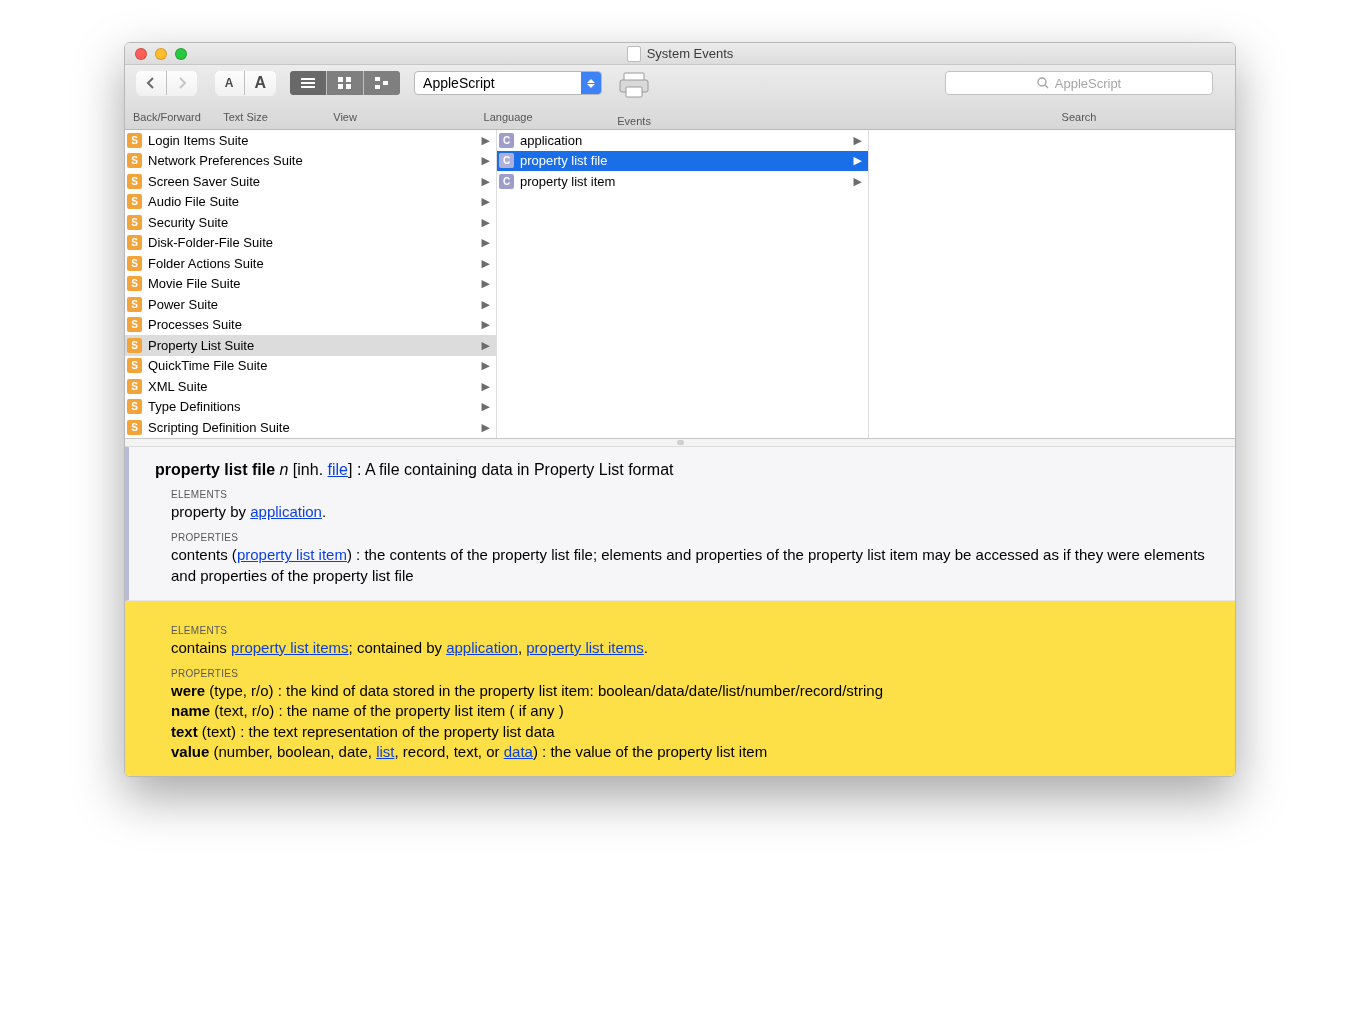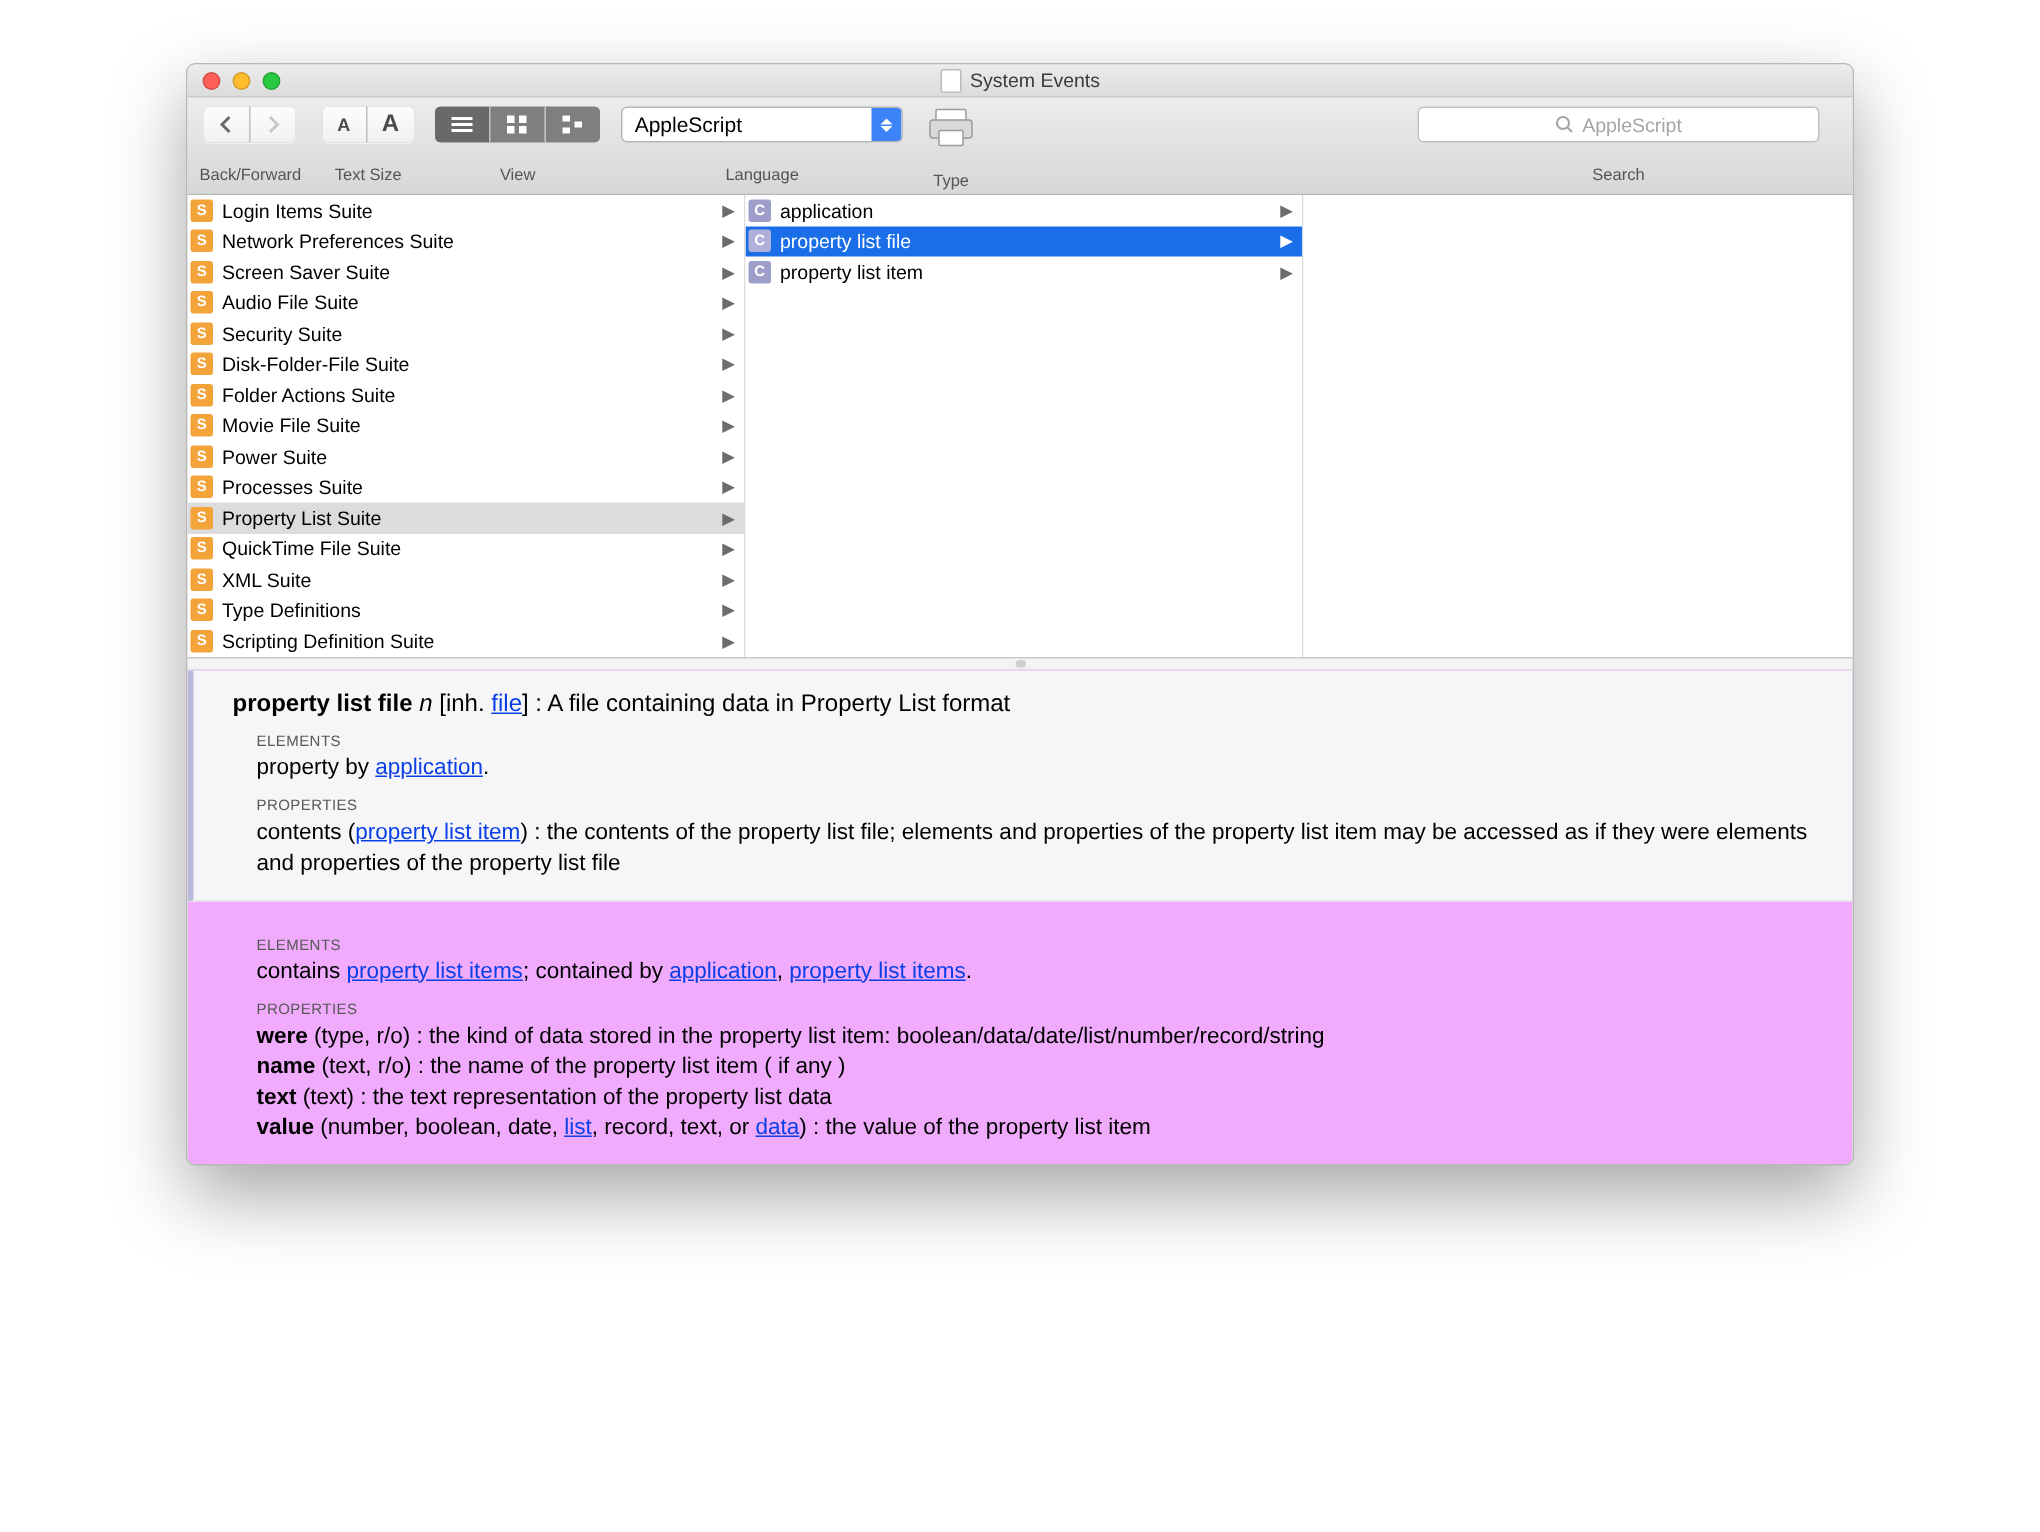--- a/index.html
+++ b/index.html
@@ -175,21 +175,21 @@
   .split-handle {
     height: 8px; background: #f3f3f3; border-bottom: 1px solid #dcdcdc;
     display:flex; align-items:center; justify-content:center;
   }
   .split-handle .dot {
     width: 7px; height: 5px; border-radius: 3px; background: #cfcfcf;
   }
 
   
   .detail {
-    padding: 0; background: #f0abfc;
+    padding: 0; background: #fde047;
     overflow: auto;
   }
   .def-block {
     padding: 14px 24px 14px 26px;
     border-left: 4px solid transparent;
   }
   .def-block.first {
     border-left-color: #b9bada;
     background: #f6f6f9;
     border-bottom: 1px solid #e7e7e7;
@@ -314,21 +314,21 @@
     <div class="tb-group">
       <div class="tb-row">
         <span class="print-icon">
           <svg viewBox="0 0 36 28">
             <rect x="8" y="2" width="20" height="8" rx="1" fill="#fff" stroke="#9a9a9a"></rect>
             <rect x="4" y="9" width="28" height="12" rx="2" fill="#d9d9d9" stroke="#9a9a9a"></rect>
             <rect x="10" y="16" width="16" height="10" rx="1" fill="#fff" stroke="#9a9a9a"></rect>
           </svg>
         </span>
       </div>
-      <div class="tb-label">Type</div>
+      <div class="tb-label">Events</div>
     </div>
 
     <div class="tb-group fill"></div>
 
     <div class="tb-group">
       <div class="tb-row">
         <div class="search-box">
           <svg viewBox="0 0 12 12">
               <circle cx="5" cy="5" r="4" fill="none" stroke="#a5a5a5" stroke-width="1.4"></circle>
               <line x1="8" y1="8" x2="11" y2="11" stroke="#a5a5a5" stroke-width="1.4"></line>

